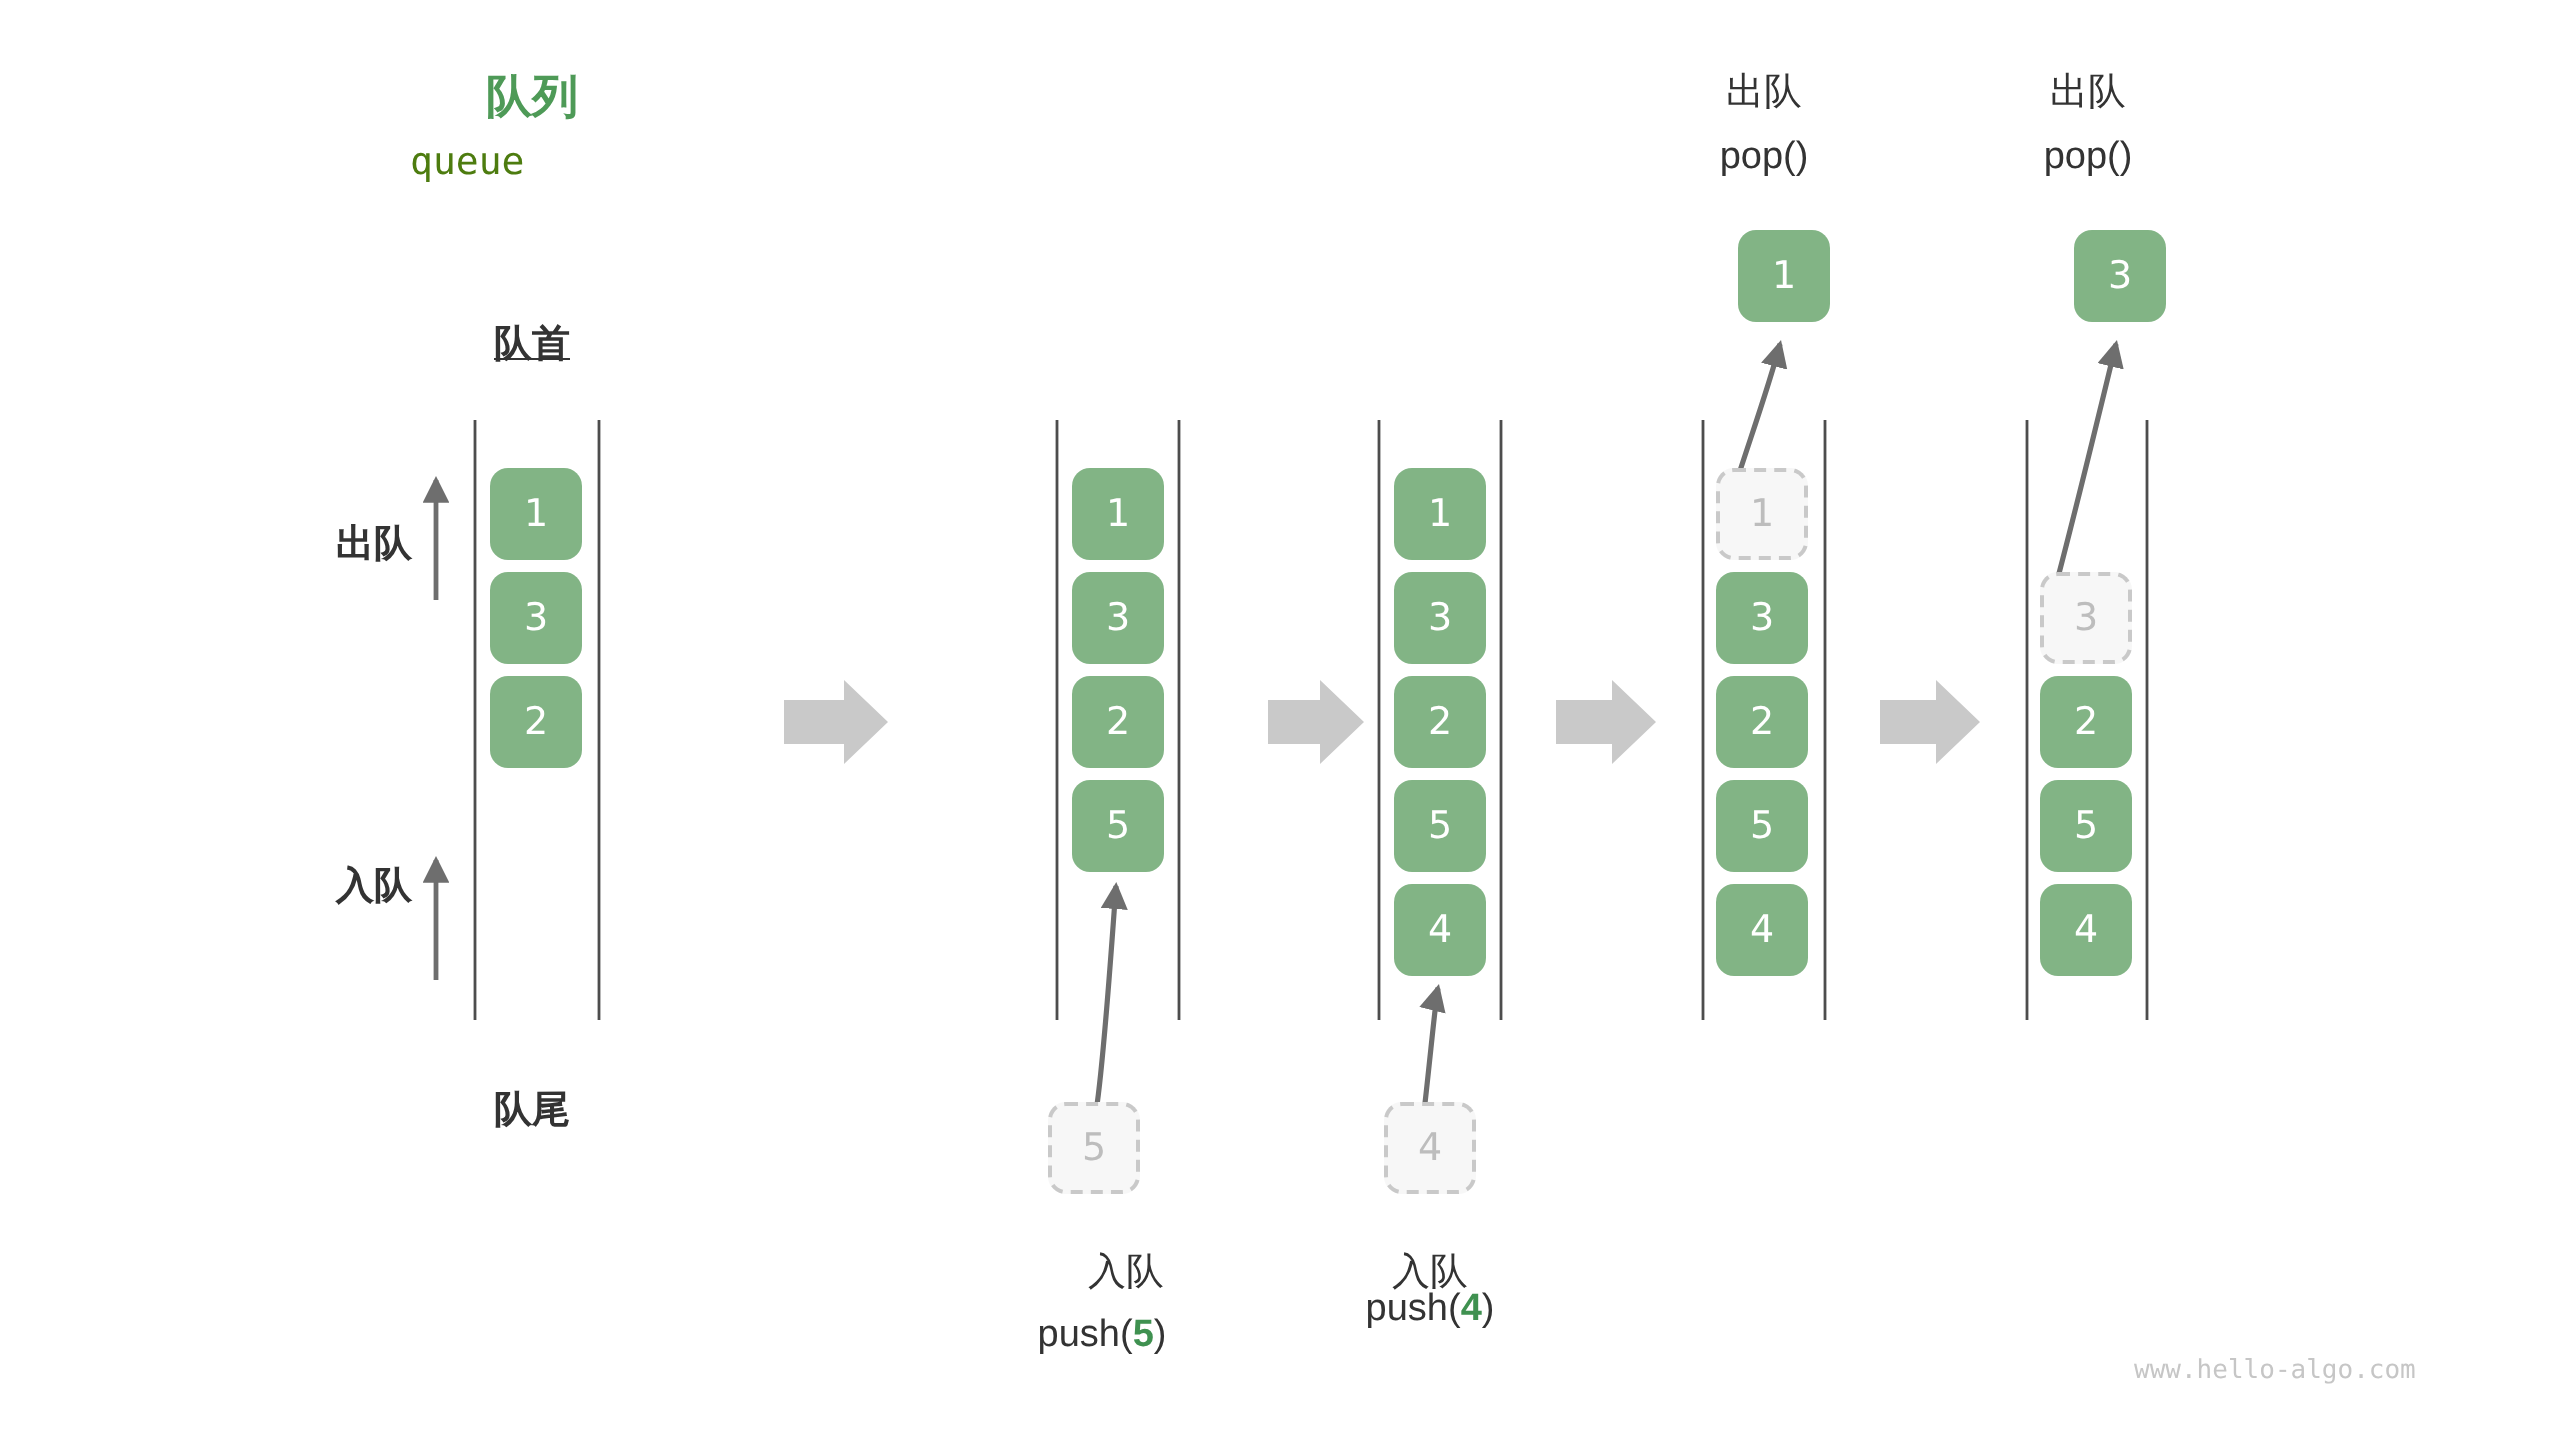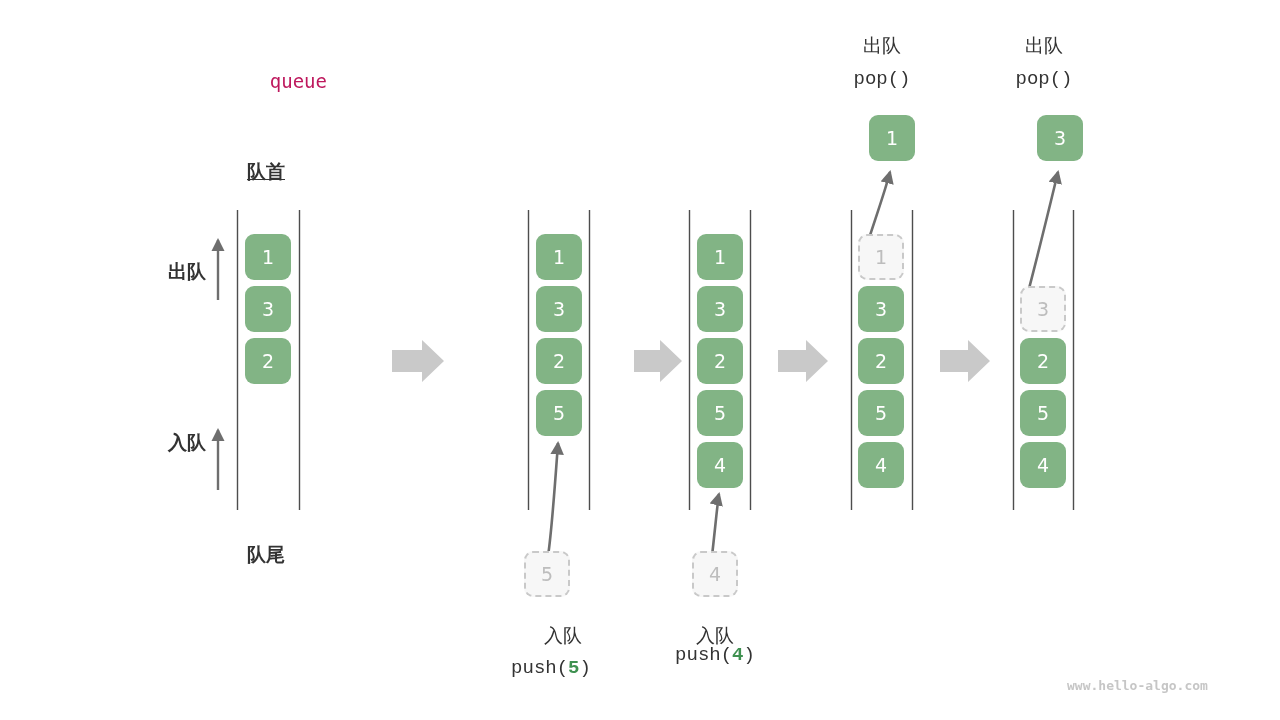--- a/index.html
+++ b/index.html
@@ -27,51 +27,50 @@
   .title-cn {
     font-size: 23px;
     font-weight: bold;
     color: #4e9a57;
     text-align: center;
     white-space: nowrap;
   }
   .title-en {
     font-family: "DejaVu Sans Mono", "Liberation Mono", monospace;
     font-size: 19px;
-    color: #be185d;
-    text-align: right;
+    color: #4d7c0f;
+    text-align: left;
     white-space: nowrap;
   }
   .label-bold {
     font-size: 19px;
     font-weight: bold;
     color: #333333;
     text-align: center;
     white-space: nowrap;
   }
   .op-cn {
     font-size: 19px;
     color: #333333;
     text-align: center;
     white-space: nowrap;
   }
   .op-code {
-    font-family: Liberation Mono, monospace;
+    font-family: Liberation Sans, sans-serif;
     font-size: 19px;
     color: #333333;
     text-align: center;
     white-space: nowrap;
   }
   .op-code .num { color: #3f9150; font-weight: bold; }
   .watermark {
     font-family: "DejaVu Sans Mono", "Liberation Mono", monospace;
     font-size: 13px;
     color: #c6c6c6;
     white-space: nowrap;
-    font-weight: bold;
   }
 
   
   .cell {
     width: 46px;
     height: 46px;
     border-radius: 9px;
     background: #82b485;
     color: #ffffff;
     font-size: 19px;
@@ -142,20 +141,21 @@
     <path d="M 1026 300 C 1038 255, 1050 205, 1058 172" fill="none" stroke="#6e6e6e" stroke-width="2.6" marker-end="url(#ah)"></path>
 
     <g fill="#c9c9c9">
       <path d="M 392 350 L 422 350 L 422 340 L 444 361 L 422 382 L 422 372 L 392 372 Z"></path>
       <path d="M 634 350 L 660 350 L 660 340 L 682 361 L 660 382 L 660 372 L 634 372 Z"></path>
       <path d="M 778 350 L 806 350 L 806 340 L 828 361 L 806 382 L 806 372 L 778 372 Z"></path>
       <path d="M 940 350 L 968 350 L 968 340 L 990 361 L 968 382 L 968 372 L 940 372 Z"></path>
     </g>
   </svg>
 
+  <div class="abs title-cn" style="left:205px; top:33px; width:122px;">队列</div>
   <div class="abs title-en" style="left:205px; top:70px; width:122px;">queue</div>
 
   <div class="abs label-bold" style="left:205px; top:159px; width:122px;text-decoration:underline;">队首</div>
   <div class="abs label-bold" style="left:205px; top:542px; width:122px;">队尾</div>
 
   <div class="abs label-bold" style="left:140px; top:259px; width:66px; text-align:right;">出队</div>
   <div class="abs label-bold" style="left:140px; top:430px; width:66px; text-align:right;">入队</div>
 
   <div class="abs" style="left:245px; top:234px;">
     <div class="cell">1</div>

